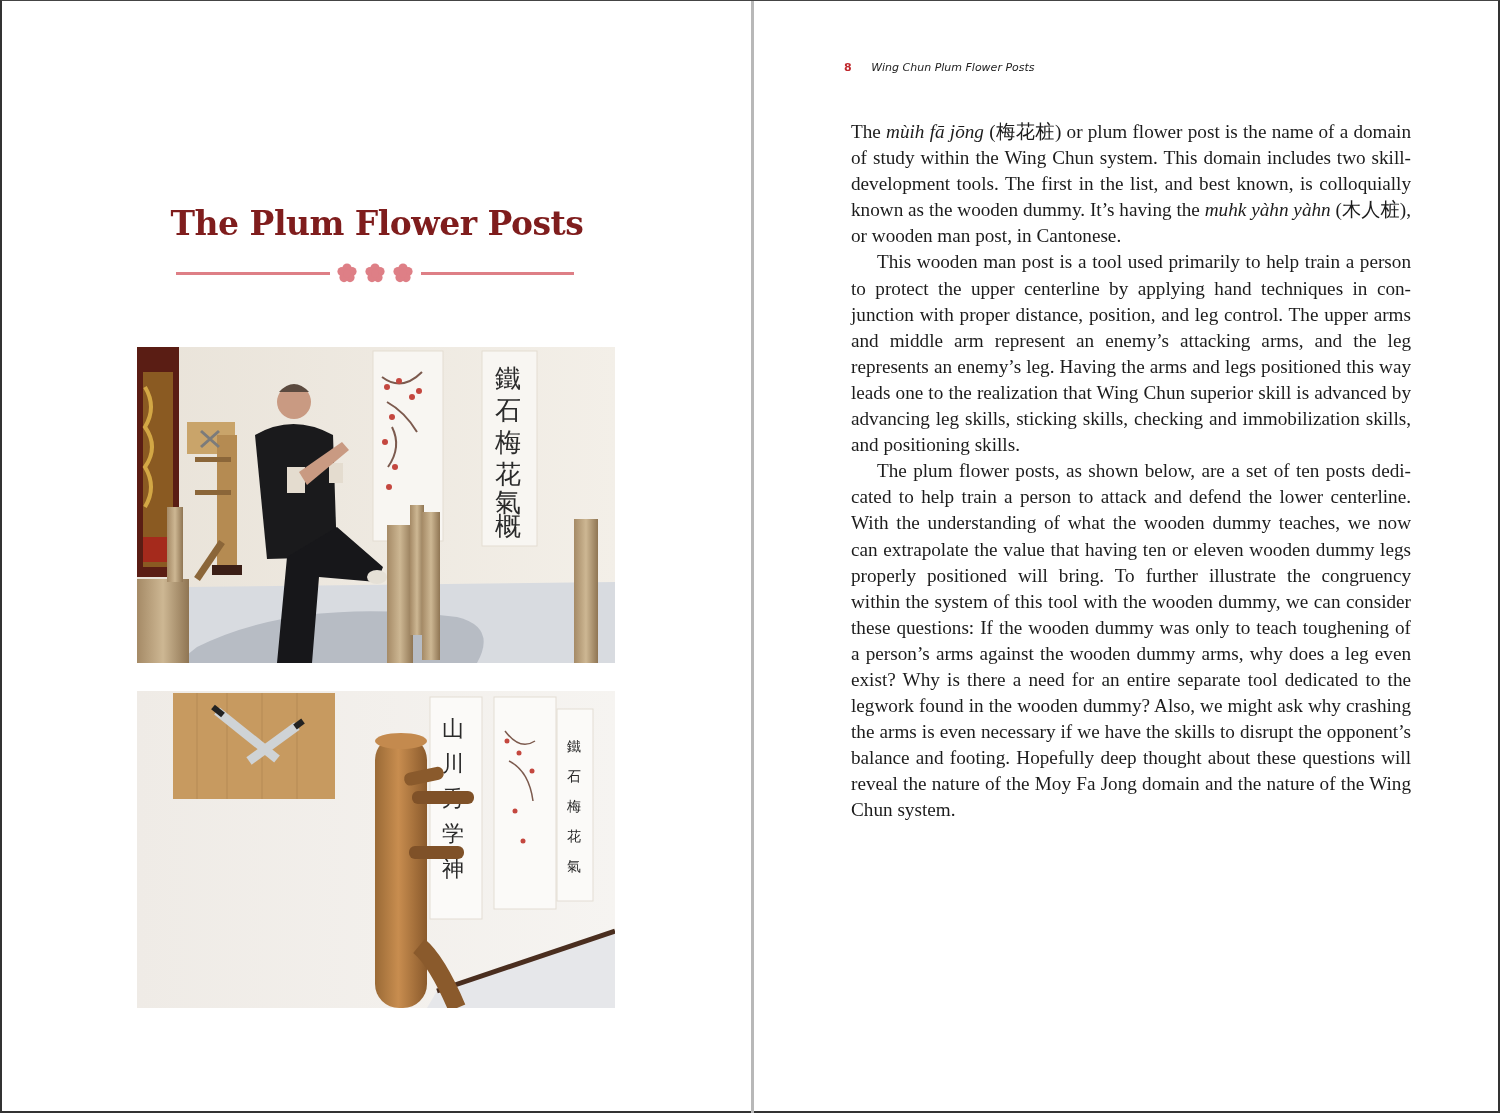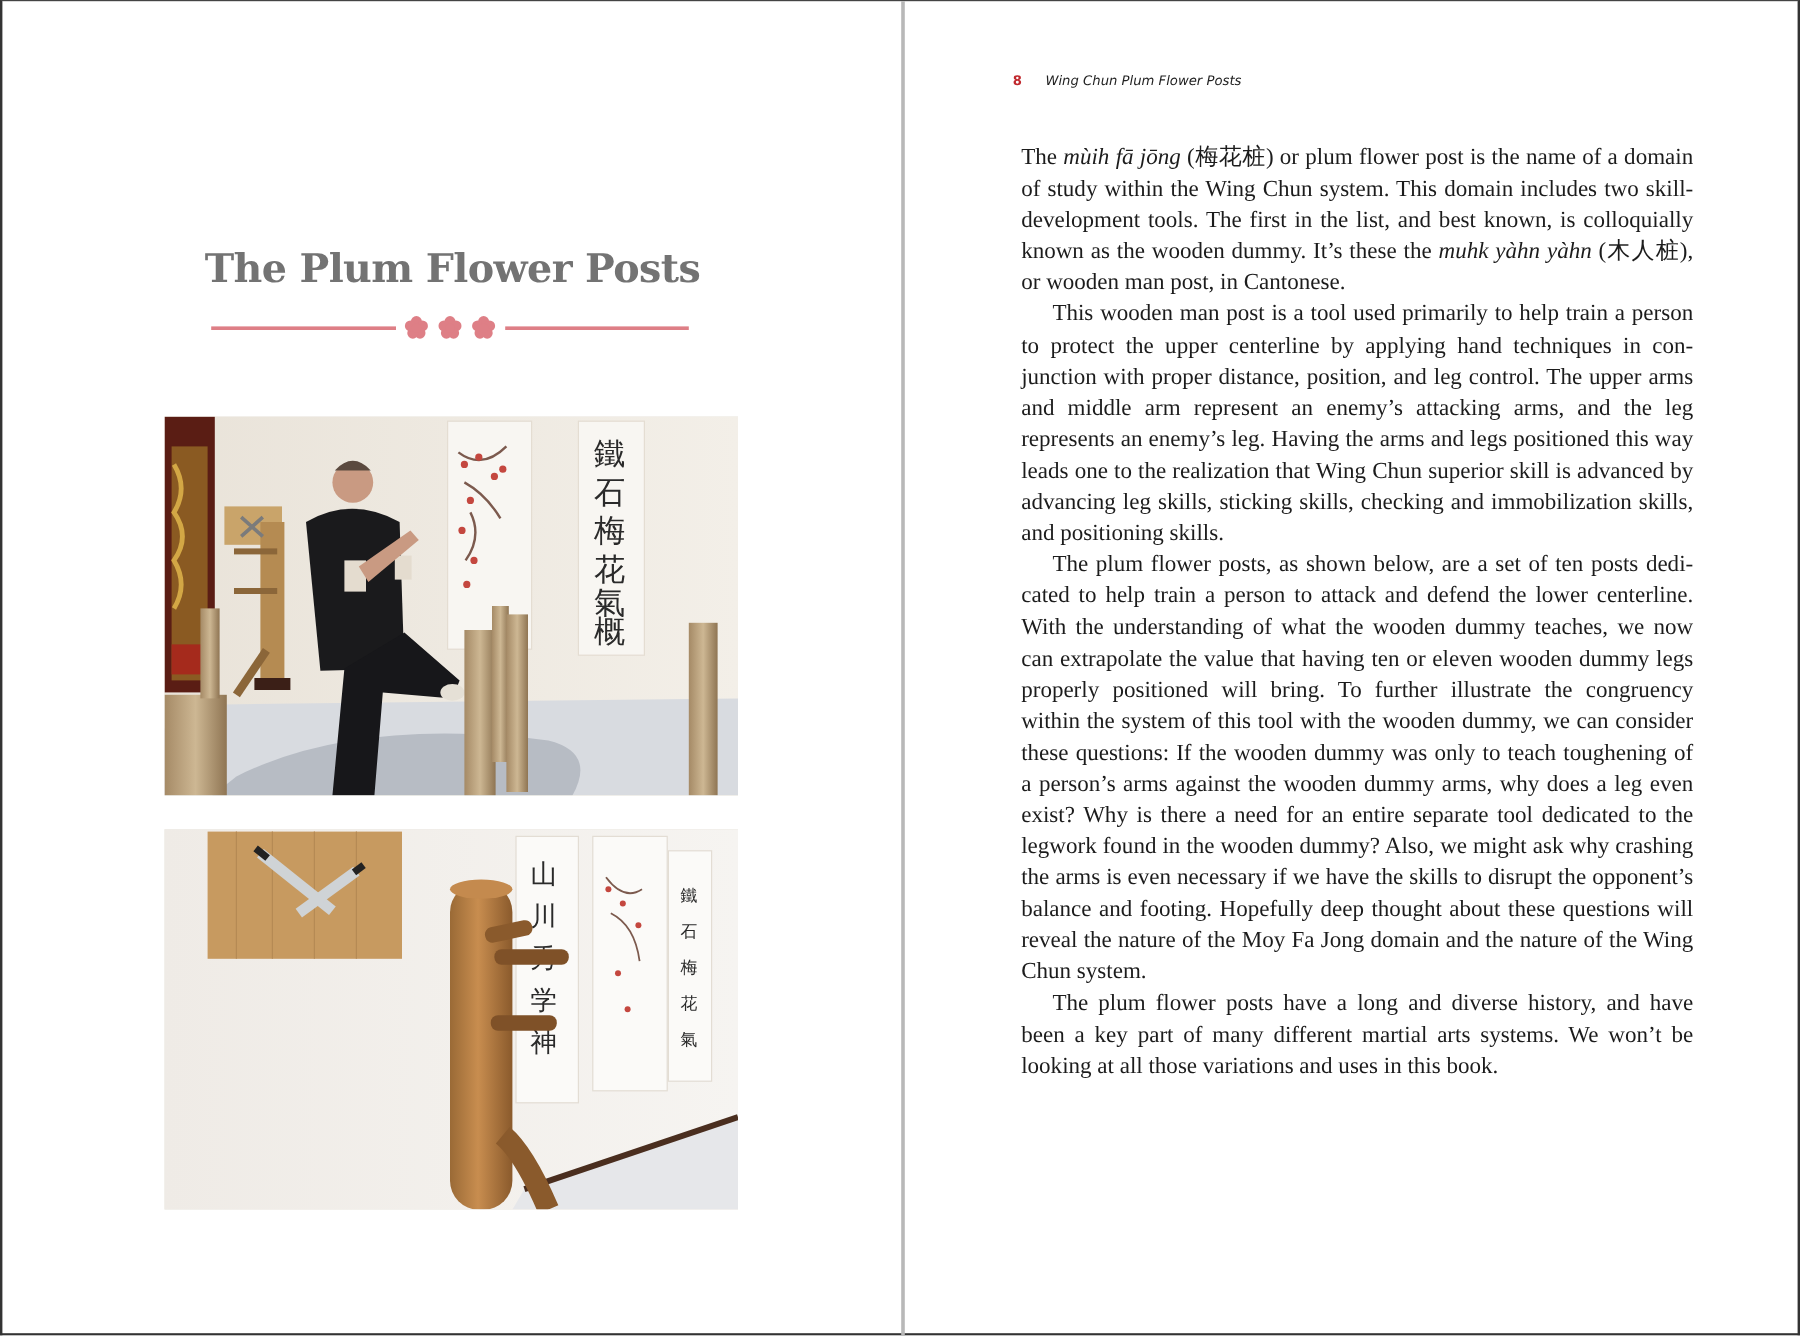--- a/index.html
+++ b/index.html
@@ -19,21 +19,21 @@
   }
   .gutter {
     position: absolute; left: 749px; top: 0; width: 3px; height: 1113px;
     background: #b8b8b8;
   }
   
   .left-page { position: absolute; left: 0; top: 0; width: 749px; height: 1113px; }
   .chapter-title {
     position: absolute; left: 160px; top: 203px; width: 430px;
     text-align: center; font-family: "DejaVu Serif", serif;
-    font-size: 33px; font-weight: bold; color: #737373; letter-spacing: -0.5px;
+    font-size: 33px; font-weight: bold; color: #7f1d1d; letter-spacing: -0.5px;
     margin: 0;
   }
   .ornament { position: absolute; left: 174px; top: 261px; width: 400px; height: 24px; }
   .ornament .rule {
     position: absolute; top: 10px; height: 3px; background: #de7f86;
   }
   .ornament .rule.l { left: 0; width: 154px; }
   .ornament .rule.r { left: 245px; width: 153px; }
   .ornament .flower { position: absolute; top: 0; width: 22px; height: 22px; }
   .photo {
@@ -243,19 +243,18 @@
 
   <div class="gutter"></div>
 
   <div class="right-page">
     <div class="running-head">
       <span class="pnum">8</span>
       <span class="rtitle">Wing Chun Plum Flower Posts</span>
     </div>
 
     <div class="body-text" id="body-text">
-        <p class="first"><span>The </span><em>mùih fā jōng</em><span> (梅花桩) or plum flower post is the name of a domain of study within the Wing Chun system. This domain includes two skill-development tools. The first in the list, and best known, is collo­quially known as the wooden dummy. It’s these the </span><em>muhk yàhn yàhn</em><span> (木人桩), or wooden man post, in Cantonese.</span></p>
+        <p class="first"><span>The </span><em>mùih fā jōng</em><span> (梅花桩) or plum flower post is the name of a domain of study within the Wing Chun system. This domain includes two skill-development tools. The first in the list, and best known, is collo­quially known as the wooden dummy. It’s having the </span><em>muhk yàhn yàhn</em><span> (木人桩), or wooden man post, in Cantonese.</span></p>
         <p><span>This wooden man post is a tool used primarily to help train a person to protect the upper centerline by applying hand techniques in con­junction with proper distance, position, and leg control. The upper arms and middle arm represent an enemy’s attacking arms, and the leg represents an enemy’s leg. Having the arms and legs positioned this way leads one to the realization that Wing Chun superior skill is advanced by advancing leg skills, sticking skills, checking and immobi­lization skills, and positioning skills.</span></p>
         <p><span>The plum flower posts, as shown below, are a set of ten posts dedi­cated to help train a person to attack and defend the lower centerline. With the understanding of what the wooden dummy teaches, we now can extrapolate the value that having ten or eleven wooden dummy legs properly positioned will bring. To further illustrate the congruency within the system of this tool with the wooden dummy, we can con­sider these questions: If the wooden dummy was only to teach tough­ening of a person’s arms against the wooden dummy arms, why does a leg even exist? Why is there a need for an entire separate tool dedicated to the legwork found in the wooden dummy? Also, we might ask why crashing the arms is even necessary if we have the skills to disrupt the opponent’s balance and footing. Hopefully deep thought about these questions will reveal the nature of the Moy Fa Jong domain and the nature of the Wing Chun system.</span></p>
-        <p><span>The plum flower posts have a long and diverse history, and have been a key part of many different martial arts systems. We won’t be looking at all those variations and uses in this book.</span></p>
       </div>
   </div>
 </div>
 
 </body></html>

